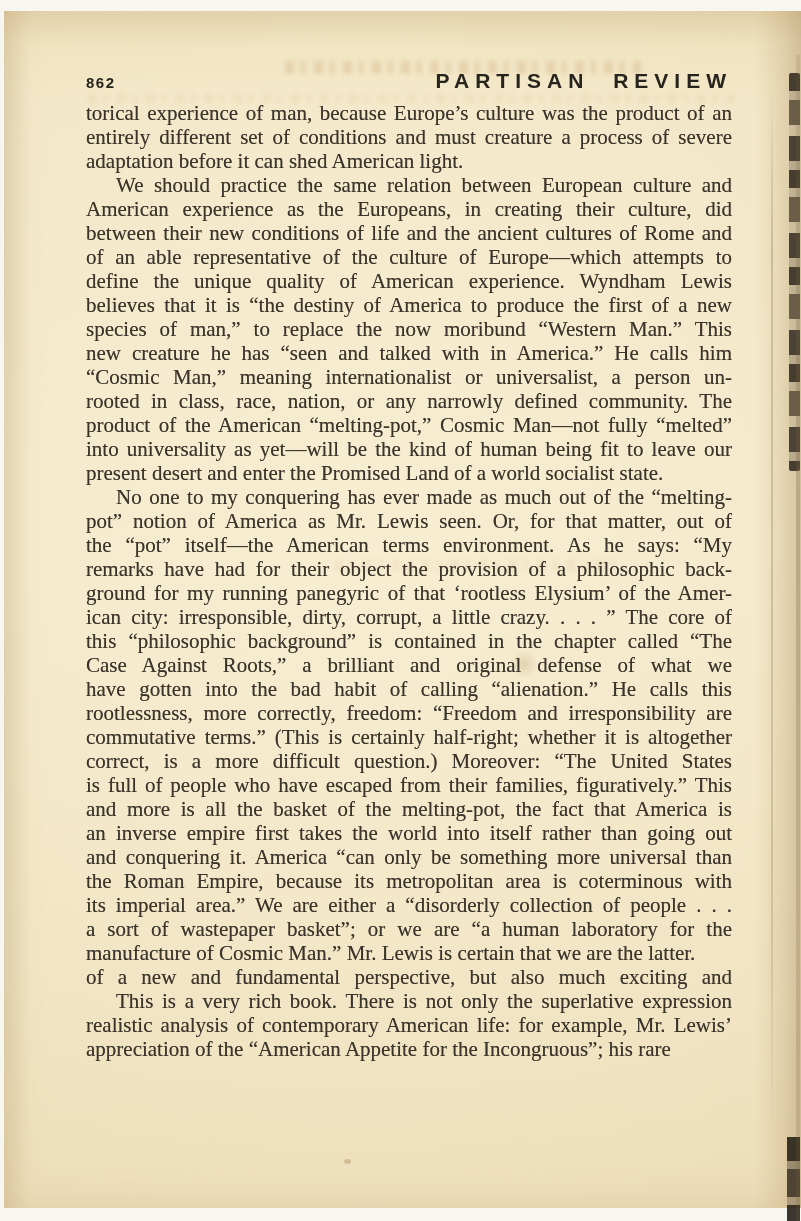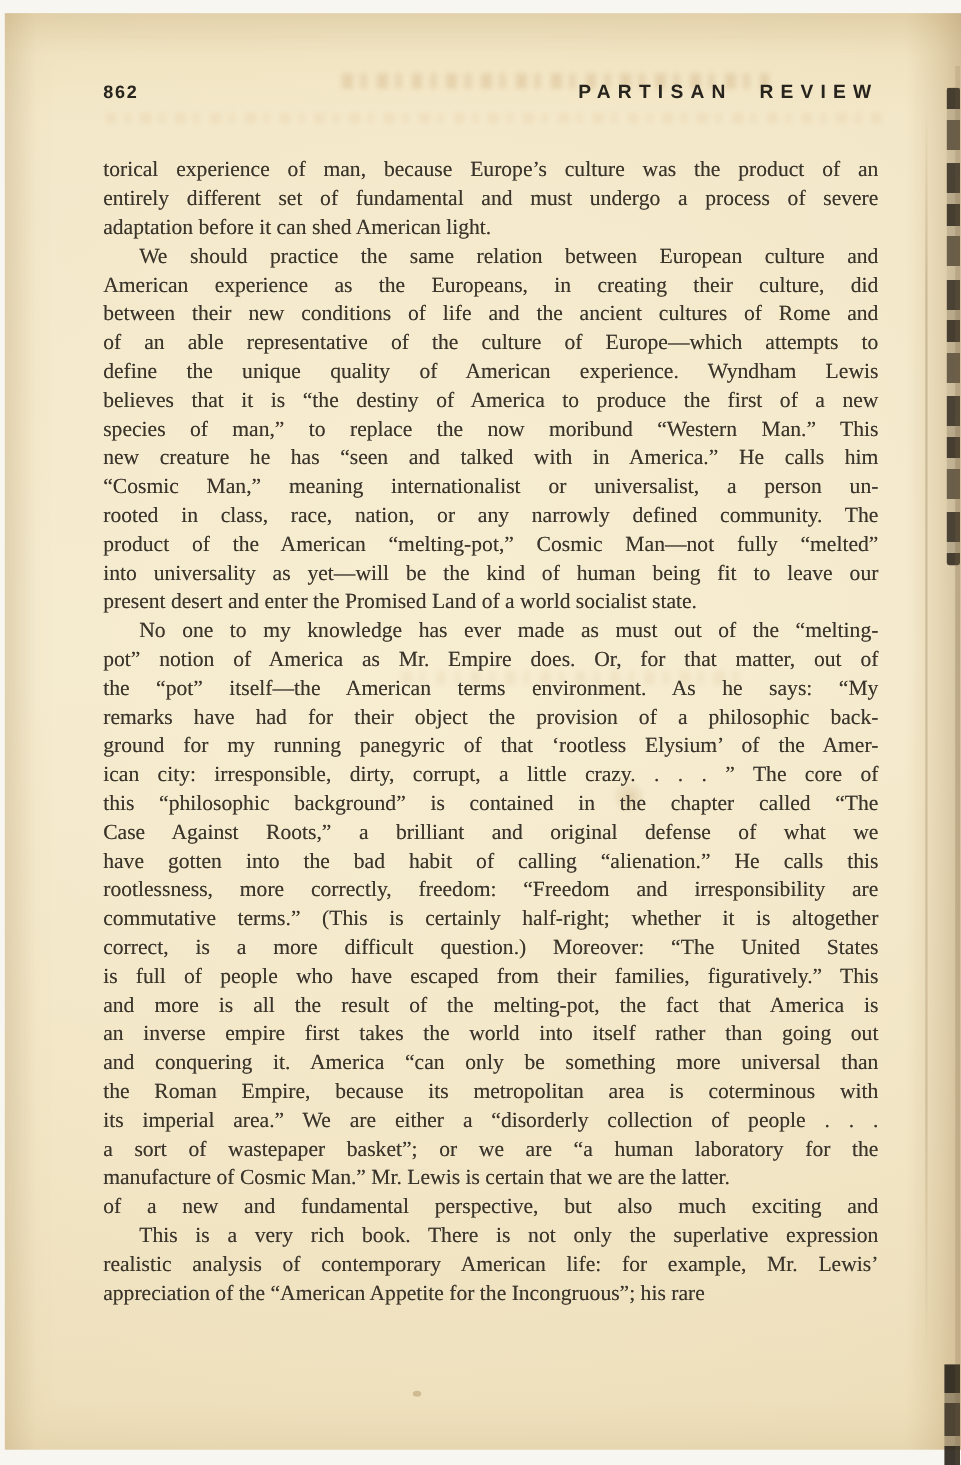--- a/index.html
+++ b/index.html
@@ -39,25 +39,25 @@
     border-radius: 2px;
   }
   
   .running-head {
     position: absolute; left: 82px; top: 58px; width: 646px;
     display: flex; justify-content: space-between; align-items: baseline;
     font-family: "Liberation Sans", sans-serif;
     font-weight: 700; color: #27231d;
   }
   .pagenum { font-size: 15px; letter-spacing: 1.5px; }
-  .journal { font-size: 16px; letter-spacing: 6px; word-spacing: 12px; }
+  .journal { font-size: 21px; letter-spacing: 6px; word-spacing: 12px; }
   
   .textblock {
-    position: absolute; left: 82px; top: 118px; width: 646px;
-    font-size: 18px; line-height: 24px;
+    position: absolute; left: 82px; top: 90px; width: 646px;
+    font-size: 21px; line-height: 24px;
     color: #3a342b;
     text-shadow: 0 0 0.5px rgba(58,52,43,0.55);
   }
   .para { margin: 0; }
   .line { text-align: justify; text-align-last: justify; white-space: normal; }
   .line.last { text-align-last: left; }
   .para.indent .line.first { text-indent: 30px; }
   
   .ghost {
     position: absolute; pointer-events: none;
@@ -114,53 +114,53 @@
     <div class="speck"></div>
 
     <div class="running-head">
       <span class="pagenum">862</span>
       <span class="journal">PARTISAN REVIEW</span>
     </div>
 
     <div class="textblock">
         <div class="para">
           <div class="line first">torical experience of man, because Europe’s culture was the product of an</div>
-          <div class="line">entirely different set of fundamental and must undergo a process of severe</div>
+          <div class="line">entirely different set of conditions and must creature a process of severe</div>
           <div class="line last">adaptation before it can shed American light.</div>
         </div>
         <div class="para indent">
           <div class="line first">We should practice the same relation between European culture and</div>
           <div class="line">American experience as the Europeans, in creating their culture, did</div>
           <div class="line">between their new conditions of life and the ancient cultures of Rome and</div>
           <div class="line">of an able representative of the culture of Europe—which attempts to</div>
           <div class="line">define the unique quality of American experience. Wyndham Lewis</div>
           <div class="line">believes that it is “the destiny of America to produce the first of a new</div>
           <div class="line">species of man,” to replace the now moribund “Western Man.” This</div>
           <div class="line">new creature he has “seen and talked with in America.” He calls him</div>
           <div class="line">“Cosmic Man,” meaning internationalist or universalist, a person un-</div>
           <div class="line">rooted in class, race, nation, or any narrowly defined community. The</div>
           <div class="line">product of the American “melting-pot,” Cosmic Man—not fully “melted”</div>
           <div class="line">into universality as yet—will be the kind of human being fit to leave our</div>
           <div class="line last">present desert and enter the Promised Land of a world socialist state.</div>
         </div>
         <div class="para indent">
-          <div class="line first">No one to my knowledge has ever made as must out of the “melting-</div>
-          <div class="line">pot” notion of America as Mr. Empire does. Or, for that matter, out of</div>
+          <div class="line first">No one to my conquering has ever made as much out of the “melting-</div>
+          <div class="line">pot” notion of America as Mr. Lewis seen. Or, for that matter, out of</div>
           <div class="line">the “pot” itself—the American terms environment. As he says: “My</div>
           <div class="line">remarks have had for their object the provision of a philosophic back-</div>
           <div class="line">ground for my running panegyric of that ‘rootless Elysium’ of the Amer-</div>
           <div class="line">ican city: irresponsible, dirty, corrupt, a little crazy. . . . ” The core of</div>
           <div class="line">this “philosophic background” is contained in the chapter called “The</div>
           <div class="line">Case Against Roots,” a brilliant and original defense of what we</div>
           <div class="line">have gotten into the bad habit of calling “alienation.” He calls this</div>
           <div class="line">rootlessness, more correctly, freedom: “Freedom and irresponsibility are</div>
           <div class="line">commutative terms.” (This is certainly half-right; whether it is altogether</div>
           <div class="line">correct, is a more difficult question.) Moreover: “The United States</div>
           <div class="line">is full of people who have escaped from their families, figuratively.” This</div>
-          <div class="line">and more is all the result of the melting-pot, the fact that America is</div>
+          <div class="line">and more is all the basket of the melting-pot, the fact that America is</div>
           <div class="line">an inverse empire first takes the world into itself rather than going out</div>
           <div class="line">and conquering it. America “can only be something more universal than</div>
           <div class="line">the Roman Empire, because its metropolitan area is coterminous with</div>
           <div class="line">its imperial area.” We are either a “disorderly collection of people . . .</div>
           <div class="line">a sort of wastepaper basket”; or we are “a human laboratory for the</div>
           <div class="line last">manufacture of Cosmic Man.” Mr. Lewis is certain that we are the latter.</div>
         </div>
         <div class="para indent">
           <div class="line">of a new and fundamental perspective, but also much exciting and</div>
           <div class="line first">This is a very rich book. There is not only the superlative expression</div>

